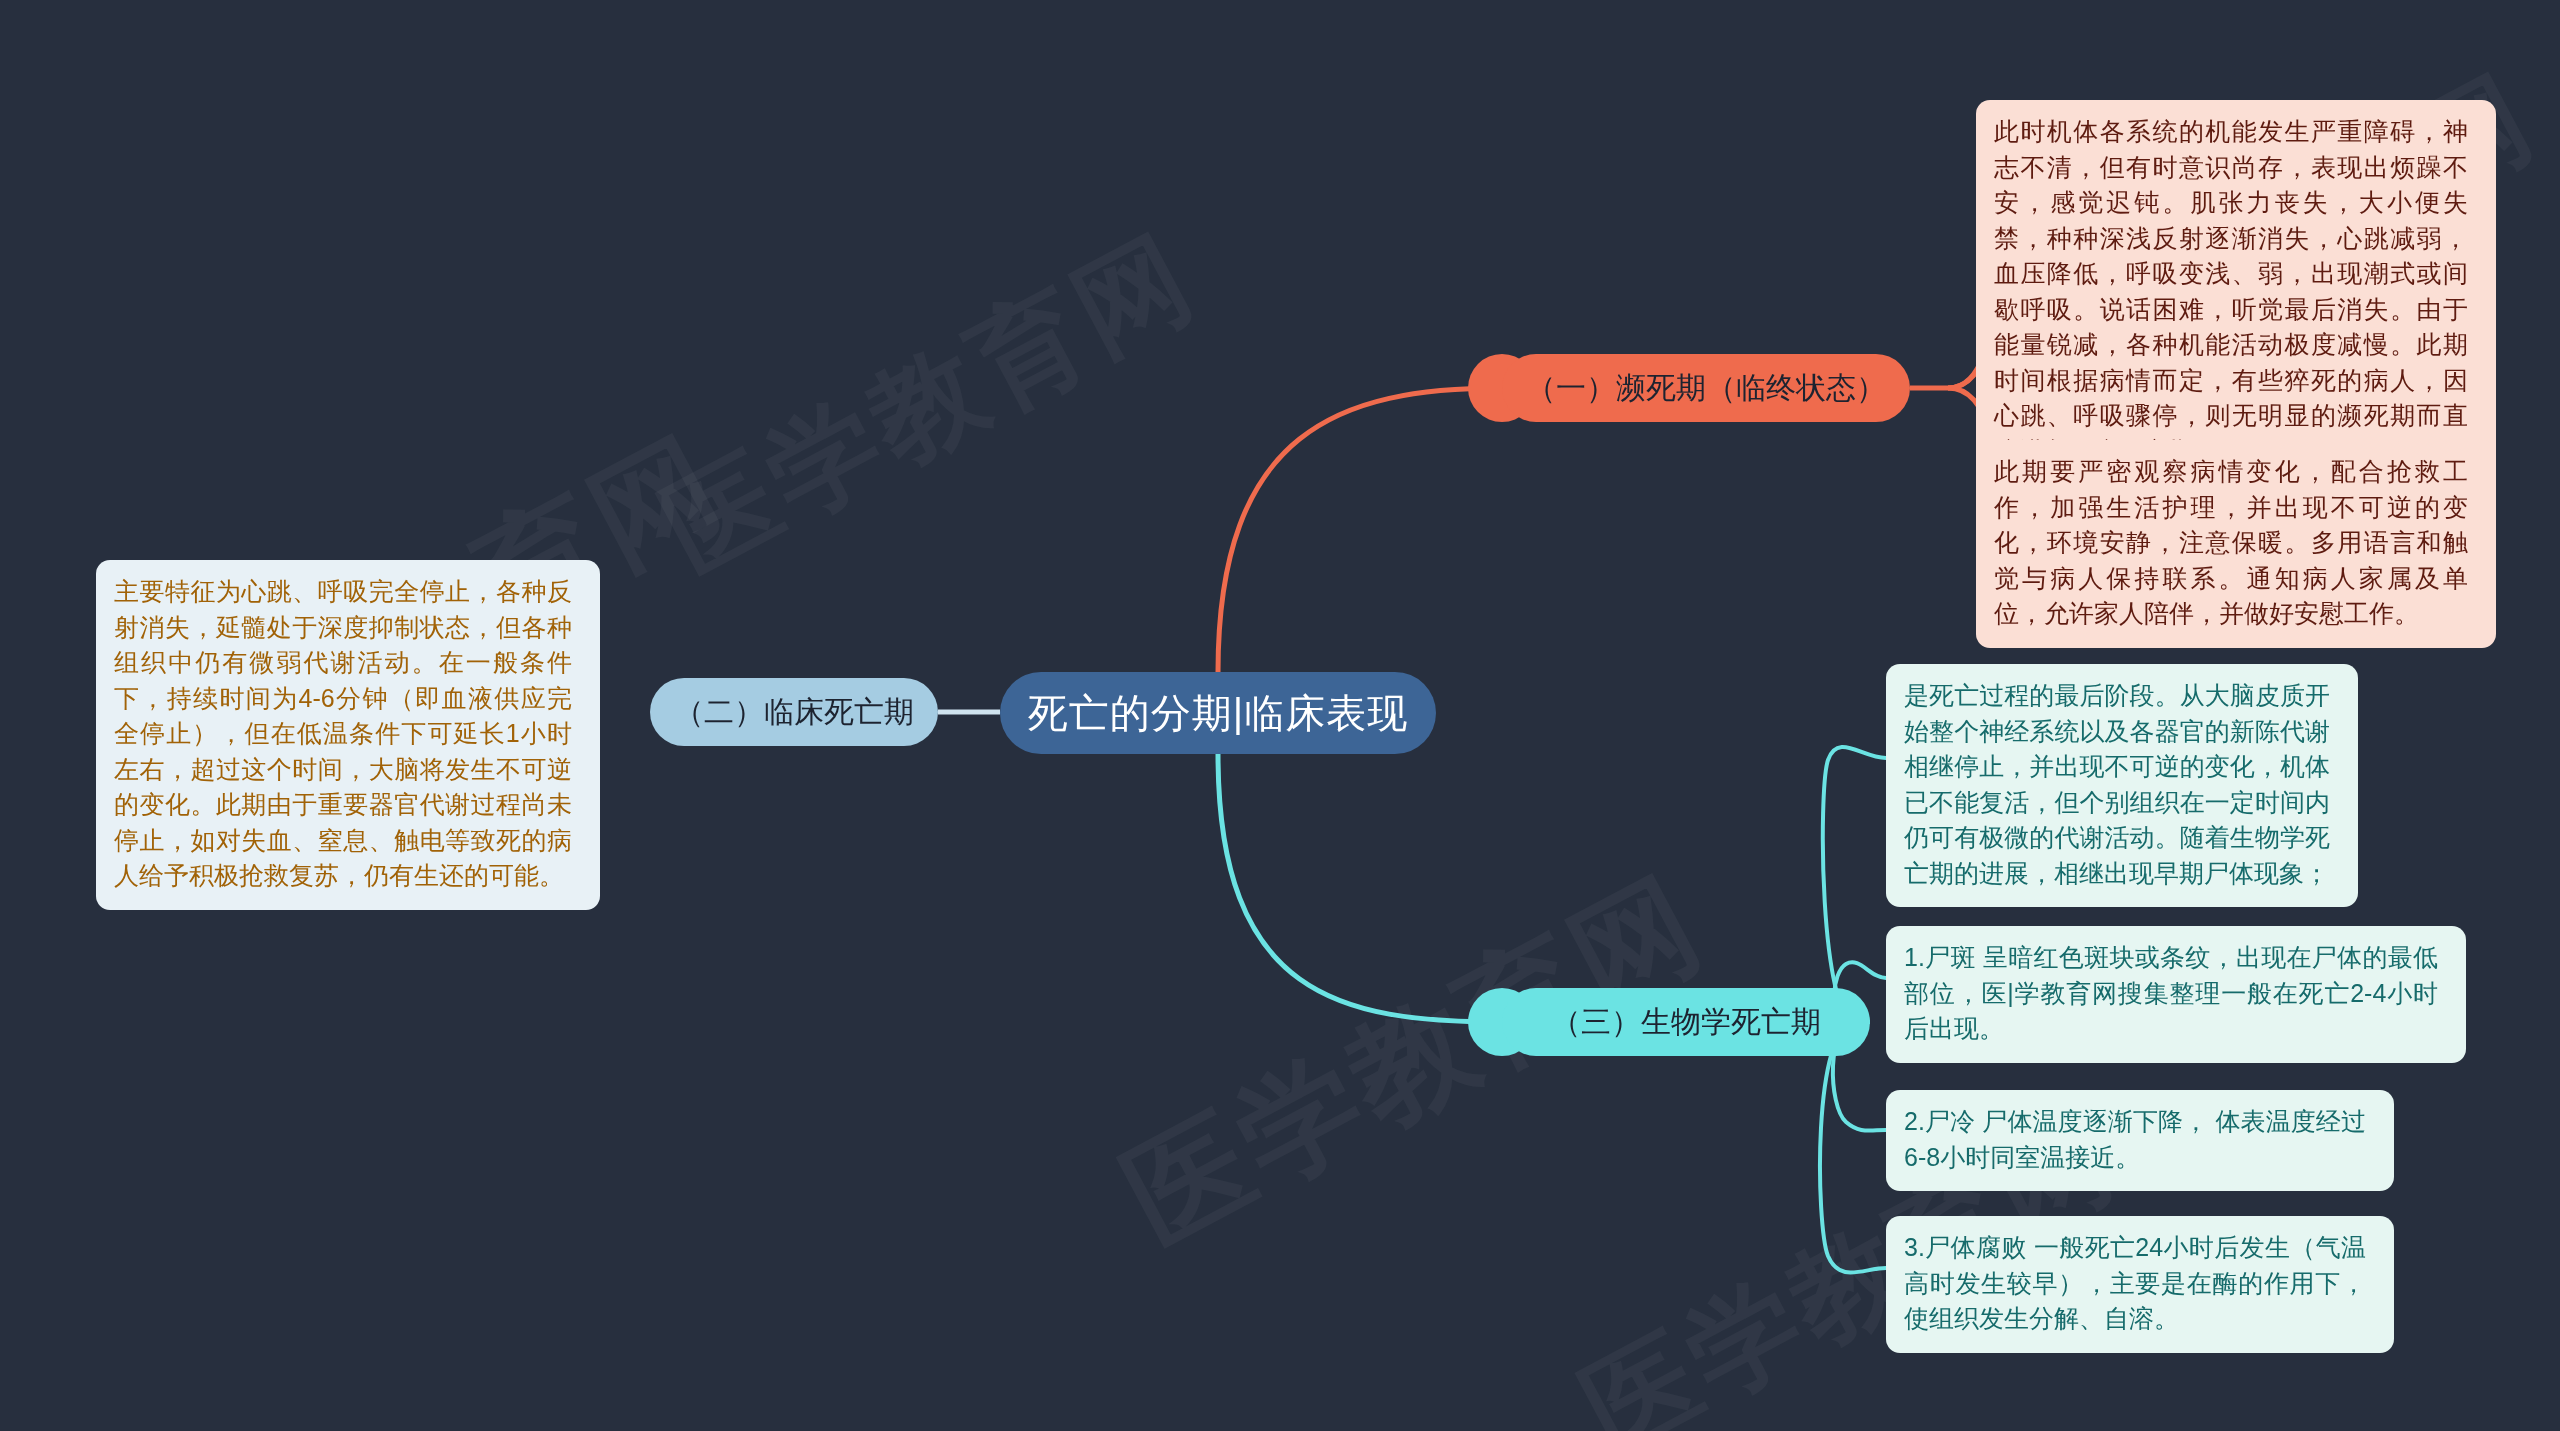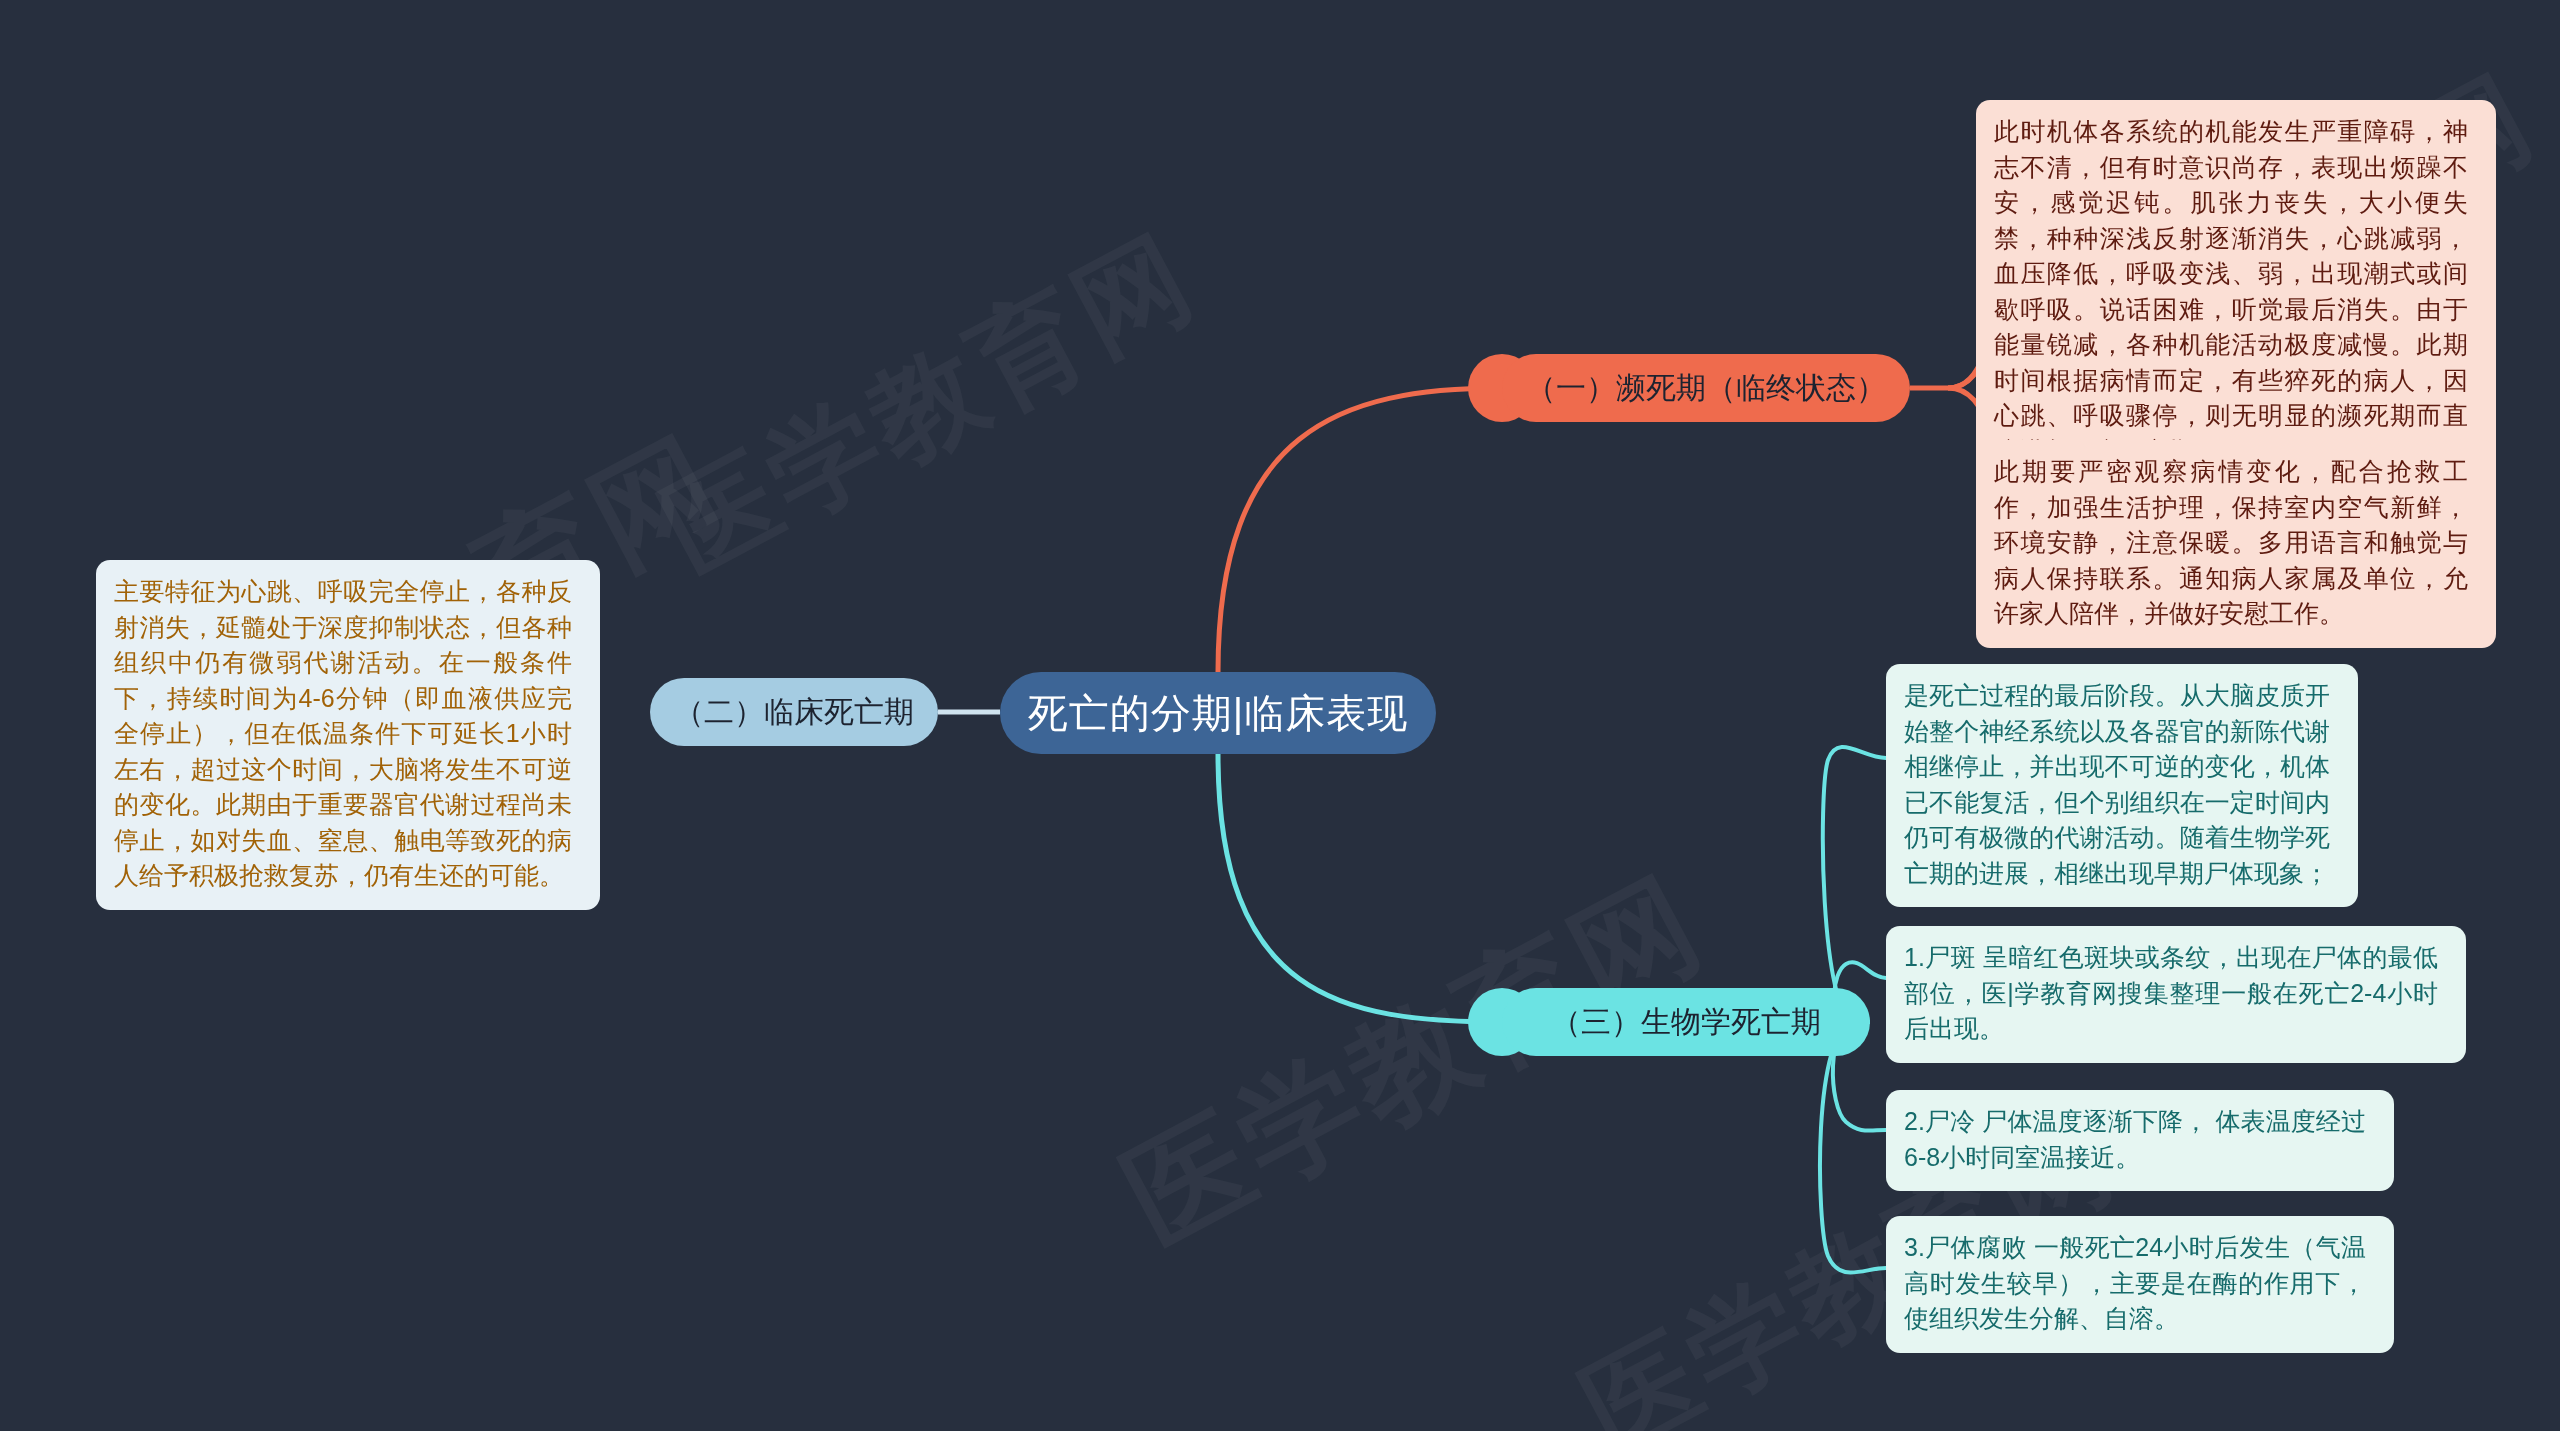--- a/index.html
+++ b/index.html
@@ -173,21 +173,21 @@
   <div class="node" id="root-node">死亡的分期|临床表现</div>
 
   <div class="node" id="branch-1">（一）濒死期（临终状态）</div>
 
   <div class="node" id="branch-2">（二）临床死亡期</div>
 
   <div class="node" id="branch-3">（三）生物学死亡期</div>
 
   <div class="card card-red" id="card-r1">此时机体各系统的机能发生严重障碍，神志不清，但有时意识尚存，表现出烦躁不安，感觉迟钝。肌张力丧失，大小便失禁，种种深浅反射逐渐消失，心跳减弱，血压降低，呼吸变浅、弱，出现潮式或间歇呼吸。说话困难，听觉最后消失。由于能量锐减，各种机能活动极度减慢。此期时间根据病情而定，有些猝死的病人，因心跳、呼吸骤停，则无明显的濒死期而直接进入临床死亡期。</div>
 
-  <div class="card card-red" id="card-r2">此期要严密观察病情变化，配合抢救工作，加强生活护理，保持室内空气新鲜，环境安静，注意保暖。多用语言和触觉与病人保持联系。通知病人家属及单位，允许家人陪伴，并做好安慰工作。</div>
+  <div class="card card-red" id="card-r2">此期要严密观察病情变化，配合抢救工作，加强生活护理，并出现不可逆的变化，环境安静，注意保暖。多用语言和触觉与病人保持联系。通知病人家属及单位，允许家人陪伴，并做好安慰工作。</div>
 
   <div class="card card-blue" id="card-b1">主要特征为心跳、呼吸完全停止，各种反射消失，延髓处于深度抑制状态，但各种组织中仍有微弱代谢活动。在一般条件下，持续时间为4-6分钟（即血液供应完全停止），但在低温条件下可延长1小时左右，超过这个时间，大脑将发生不可逆的变化。此期由于重要器官代谢过程尚未停止，如对失血、窒息、触电等致死的病人给予积极抢救复苏，仍有生还的可能。</div>
 
   <div class="card card-cyan" id="card-c1">是死亡过程的最后阶段。从大脑皮质开始整个神经系统以及各器官的新陈代谢相继停止，并出现不可逆的变化，机体已不能复活，但个别组织在一定时间内仍可有极微的代谢活动。随着生物学死亡期的进展，相继出现早期尸体现象；</div>
 
   <div class="card card-cyan" id="card-c2">1.尸斑 呈暗红色斑块或条纹，出现在尸体的最低部位，医|学教育网搜集整理一般在死亡2-4小时后出现。</div>
 
   <div class="card card-cyan" id="card-c3">2.尸冷 尸体温度逐渐下降， 体表温度经过6-8小时同室温接近。</div>
 
   <div class="card card-cyan" id="card-c4">3.尸体腐败 一般死亡24小时后发生（气温高时发生较早），主要是在酶的作用下，使组织发生分解、自溶。</div>

